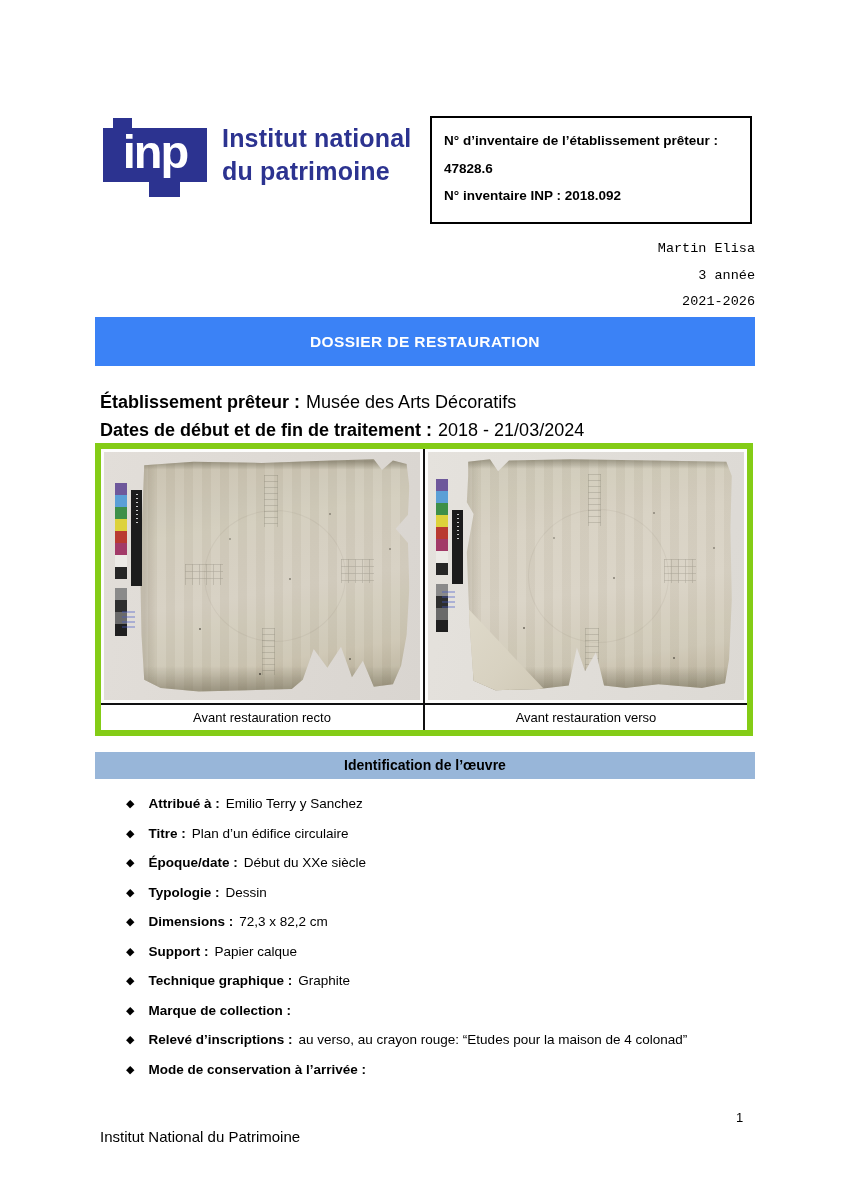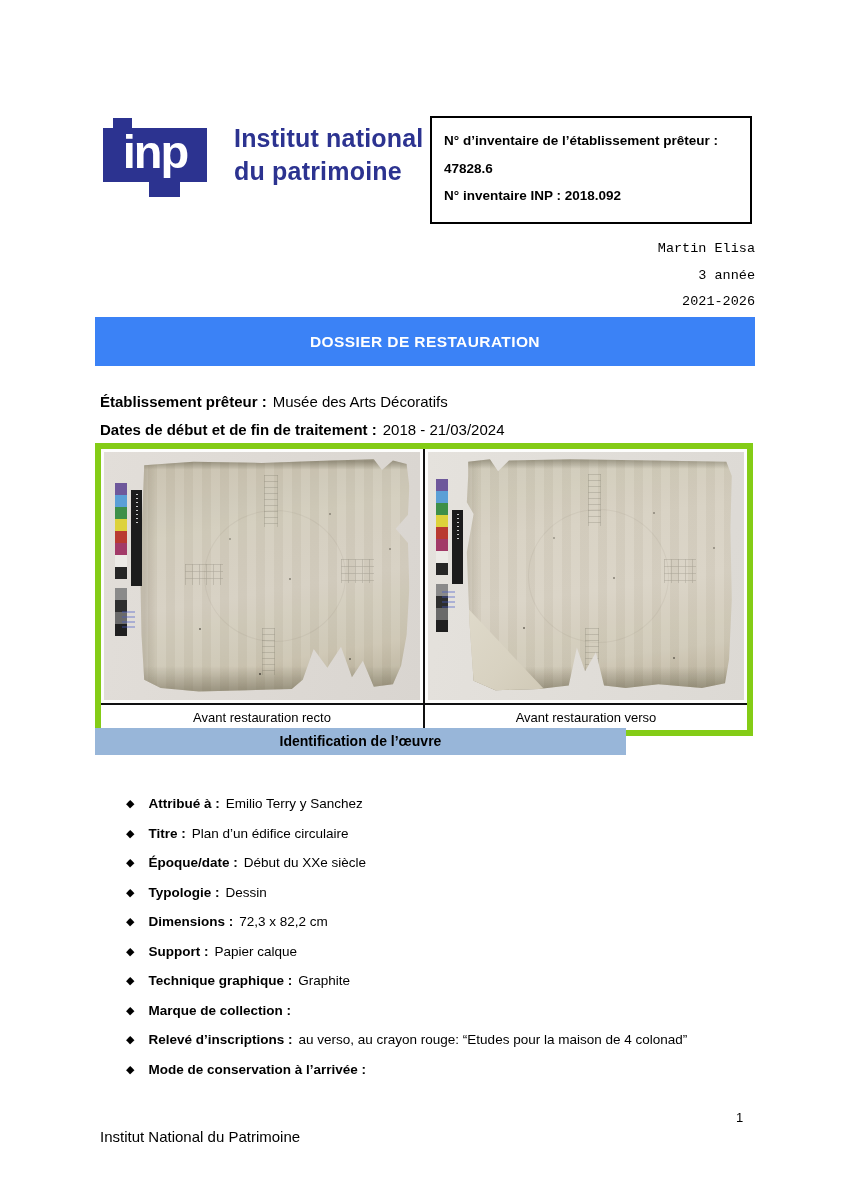--- a/index.html
+++ b/index.html
@@ -26,25 +26,25 @@
              font-weight:bold; font-size:13.5px; line-height:27.5px; }
 
   
   .student { position:absolute; right:94px; top:236px; text-align:right;
              font-size:13.5px; line-height:26.5px;font-family:Liberation Mono, monospace; }
 
   
   .banner-title { position:absolute; left:95px; top:317px; width:660px; height:49px;
                   line-height:49px; color:#fff; font-weight:bold; font-size:15.5px;
                   text-align:center; letter-spacing:0.4px; }
-  .section-banner { position:absolute; left:95px; top:728px; width:531px; height:27px;
+  .section-banner { position:absolute; left:95px; top:752px; width:660px; height:27px;
                     line-height:27px; text-align:center; font-weight:bold; font-size:14px; }
 
   
-  .loan { position:absolute; left:100px; top:388px; font-size:15px; line-height:28px; }
+  .loan { position:absolute; left:100px; top:388px; font-size:18px; line-height:28px; }
   .lbl  { font-weight:bold; margin-right:6px; }
 
   
   .photo-table { position:absolute; left:95px; top:443px; width:658px; border:6px solid #84cc16; background:#fff; }
   .pt-row  { display:flex; height:254px; }
   .pt-cell { flex:1; padding:3px; background:#fdfdfc; }
   .pt-cell.first { border-right:2px solid #101010; }
   .pt-caprow { display:flex; height:27px; border-top:2px solid #101010; }
   .pt-cap  { flex:1; text-align:center; font-size:13px; line-height:26px; }
   .pt-cap.first { border-right:2px solid #101010; }
@@ -139,21 +139,21 @@
 <body>
 
 <div class="page">
 
   <div class="logo-mark">
     <div class="lm-top" style="background: rgb(44, 51, 144);"></div>
     <div class="lm-body" style="background: rgb(44, 51, 144);"></div>
     <div class="lm-bottom" style="background: rgb(44, 51, 144);"></div>
     <div class="lm-text">inp</div>
   </div>
-  <div class="logo-name" style="color: rgb(44, 51, 144); margin-left: 12px;">
+  <div class="logo-name" style="color: rgb(44, 51, 144);">
     <div>Institut national</div>
     <div>du patrimoine</div>
   </div>
 
   <div class="inv-box">
     <div>N° d’inventaire de l’établissement prêteur :</div>
     <div>47828.6</div>
     <div>N° inventaire INP : 2018.092</div>
   </div>
 

